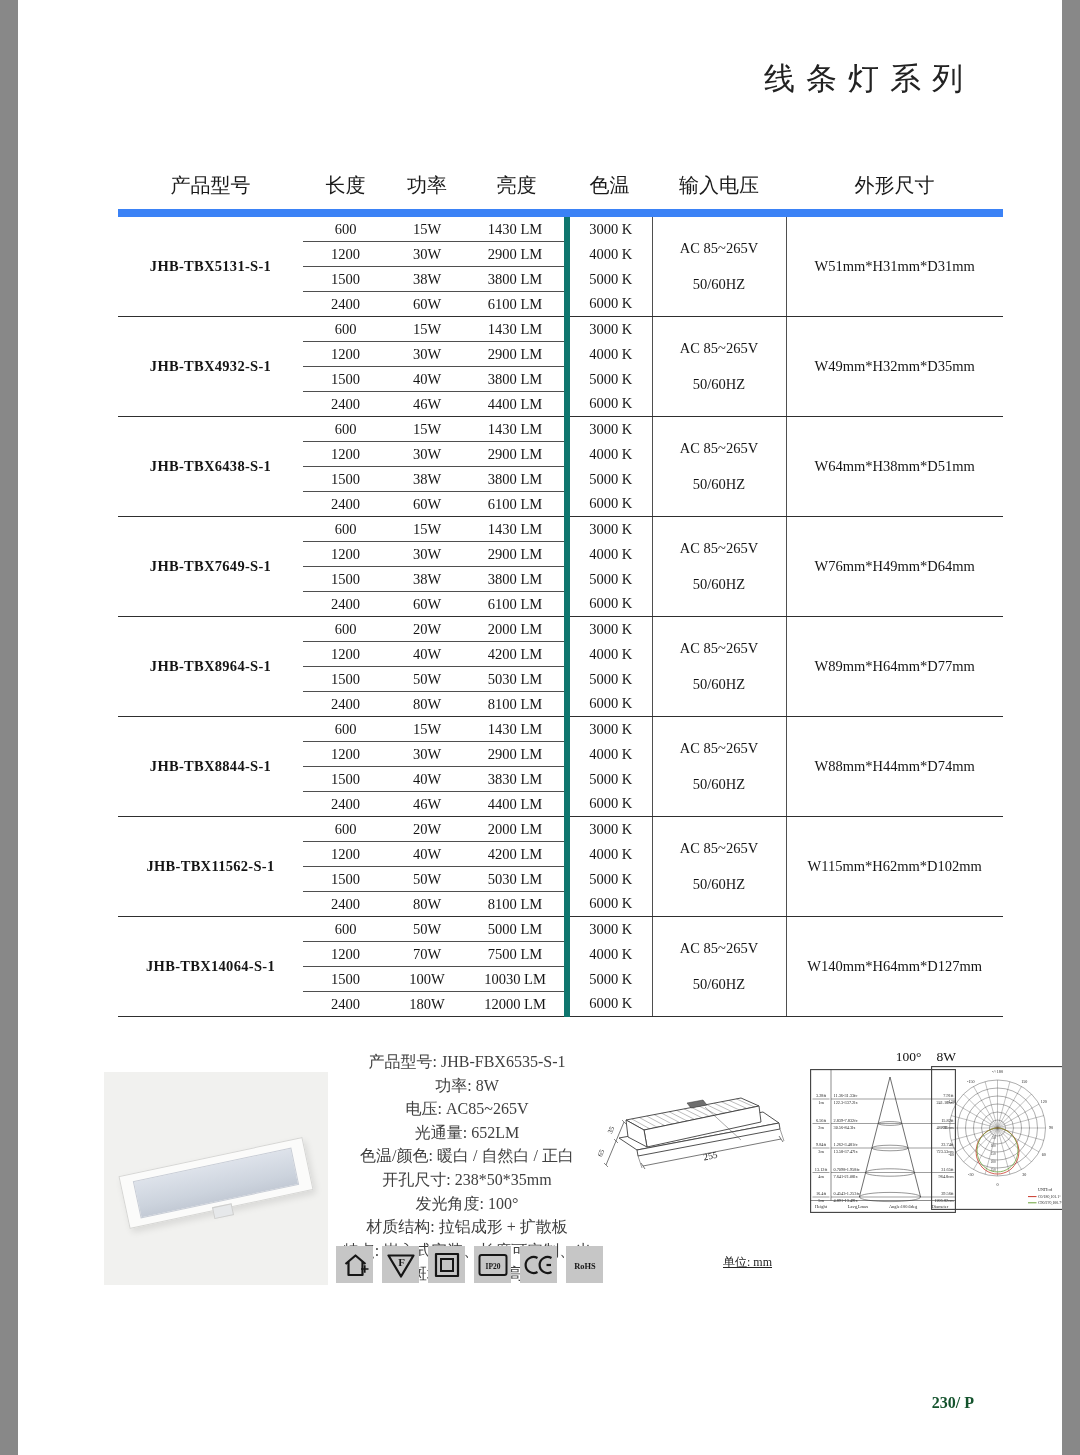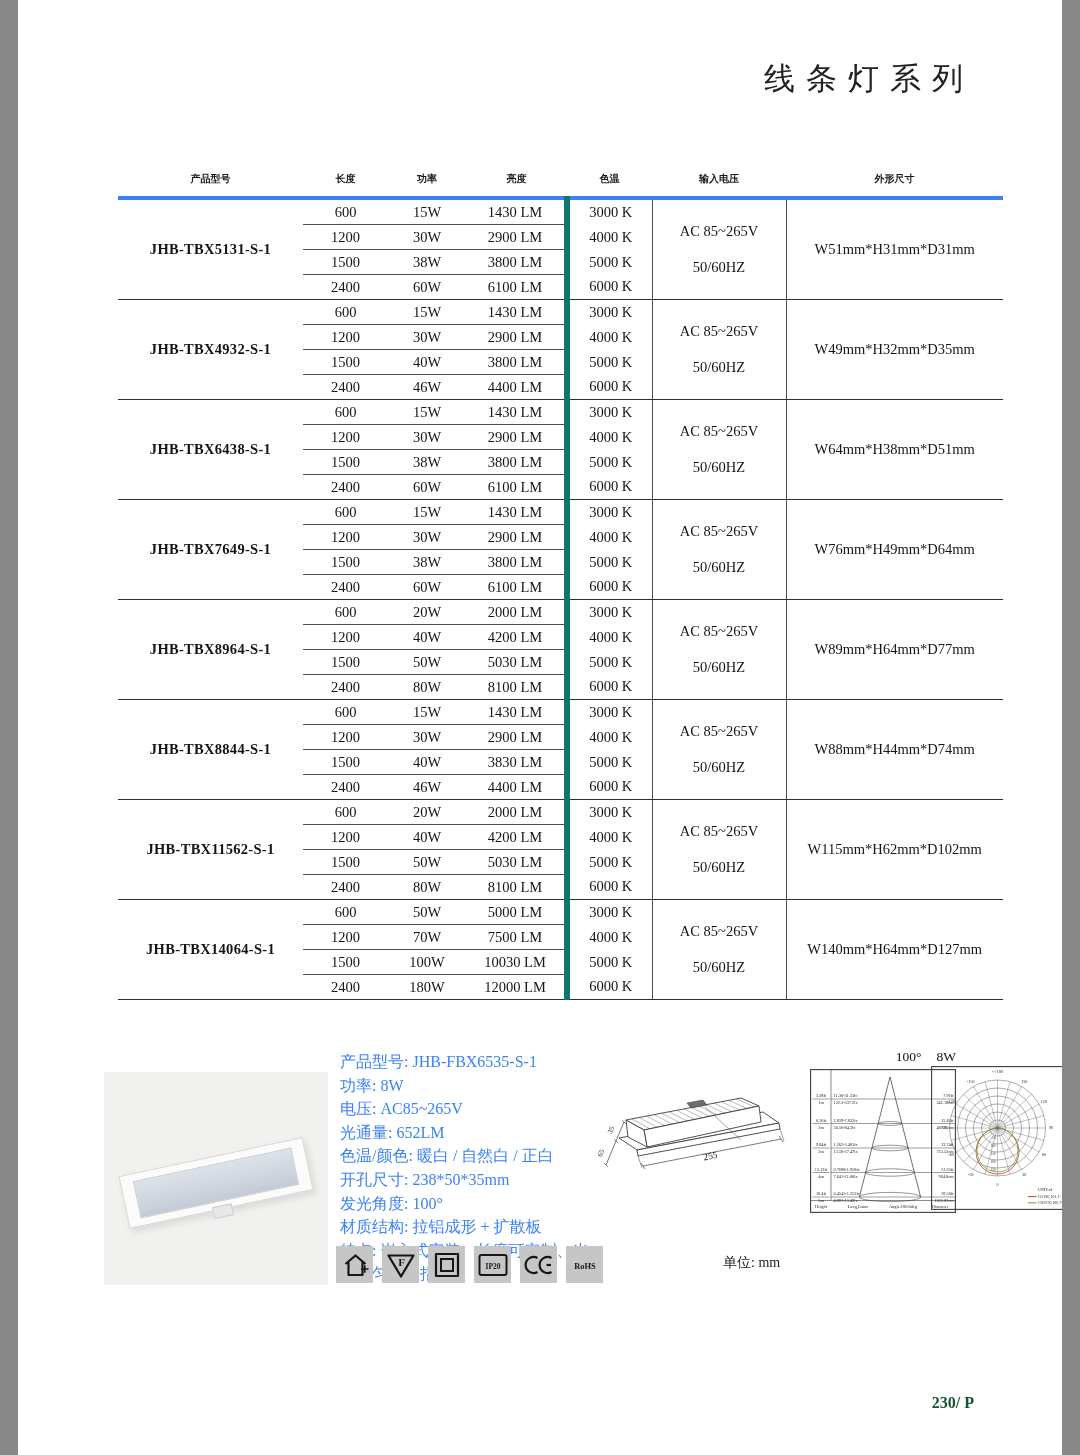--- a/index.html
+++ b/index.html
@@ -1,45 +1,45 @@
 <!DOCTYPE html>
 <html><head>
 <meta charset="utf-8">
 <style>
   html,body{margin:0;padding:0;background:#888;}
   .page{position:relative;width:1044px;height:1455px;margin:0 auto;background:#ffffff;
         font-family:"Liberation Serif","DejaVu Serif",serif;color:#1a1a1a;overflow:hidden;}
   .title{position:absolute;top:58px;right:88px;font-size:31px;letter-spacing:11px;color:#222;font-weight:400;}
   
   table.spec{position:absolute;left:100px;top:168px;width:885px;border-collapse:collapse;table-layout:fixed;}
-  table.spec th{font-weight:bold;font-size:10px;padding:4px 0 10px;border-bottom:4px solid #3b82f6;text-align:center;}
+  table.spec th{font-weight:normal;font-size:20px;padding:4px 0 10px;border-bottom:8px solid #3b82f6;text-align:center;}
   table.spec td{font-size:14.5px;text-align:center;padding:0;height:24px;color:#151515;}
   td.model{font-size:15px;letter-spacing:.3px;border-bottom:1.5px solid #2e2e2e;font-weight:bold;}
   td.sub.sep{border-bottom:1px solid #4f4f4f;}
   td.cct{border-left:6px solid #0f766e;border-right:1px solid #4f4f4f;}
   td.voltage{border-right:1px solid #4f4f4f;border-bottom:1.5px solid #2e2e2e;}
   td.voltage .v1{margin-bottom:19px;}
   td.dims{border-bottom:1.5px solid #2e2e2e;}
   tr.group-end td{border-bottom:1.5px solid #2e2e2e;}
   
   .photo{position:absolute;left:86px;top:1072px;width:224px;height:213px;background:#f1f1ef;}
   .fixture{position:absolute;left:18px;top:84px;width:186px;height:52px;transform:rotate(-12deg);
            background:#fbfbfa;border:1px solid #d6d6d4;box-shadow:2px 4px 7px rgba(0,0,0,.10);}
   .fixture-panel{position:absolute;left:12px;right:12px;top:7px;bottom:7px;
            background:linear-gradient(180deg,#dde2ea 0%,#ccd3dd 70%,#c3cad5 100%);border:1px solid #c8cdd6;}
   .fixture-tab{position:absolute;left:84px;bottom:-9px;width:18px;height:10px;background:#e6e8ea;border:1px solid #cfcfcd;}
-  .specs{position:absolute;left:322px;top:1050px;width:254px;font-size:16px;line-height:23.6px;color:#3b82f6;}
+  .specs{position:absolute;left:322px;top:1050px;width:254px;font-size:16px;line-height:23.6px;color:#404040;text-align:center;}
   .drawing{position:absolute;left:573px;top:1080px;width:200px;height:140px;}
   .cone-wrap{position:absolute;left:792px;top:1049px;text-align:right;}
   .cone-title{font-size:13.5px;color:#111;margin:0 0 4px 2px;}
   .cone-title .pw{margin-left:15px;}
   .polar-wrap{position:absolute;left:913px;top:1066px;}
   .icons{position:absolute;left:318px;top:1246px;display:flex;gap:9px;}
   .cert{width:37px;height:37px;background:#c6c6c6;display:flex;align-items:center;justify-content:center;}
-  .unit-note{position:absolute;left:705px;top:1254px;font-size:14px;color:#222;}
+  .unit-note{position:absolute;left:705px;top:1254px;font-size:12px;color:#222;text-decoration:underline;}
   .page-number{position:absolute;right:88px;top:1394px;font-size:16px;font-weight:bold;color:#14532d;}
   svg text{font-family:"Liberation Serif","DejaVu Serif",serif;}
 </style>
 </head>
 <body>
 
 <div class="page">
 
   <div class="title">线条灯系列</div>
 

